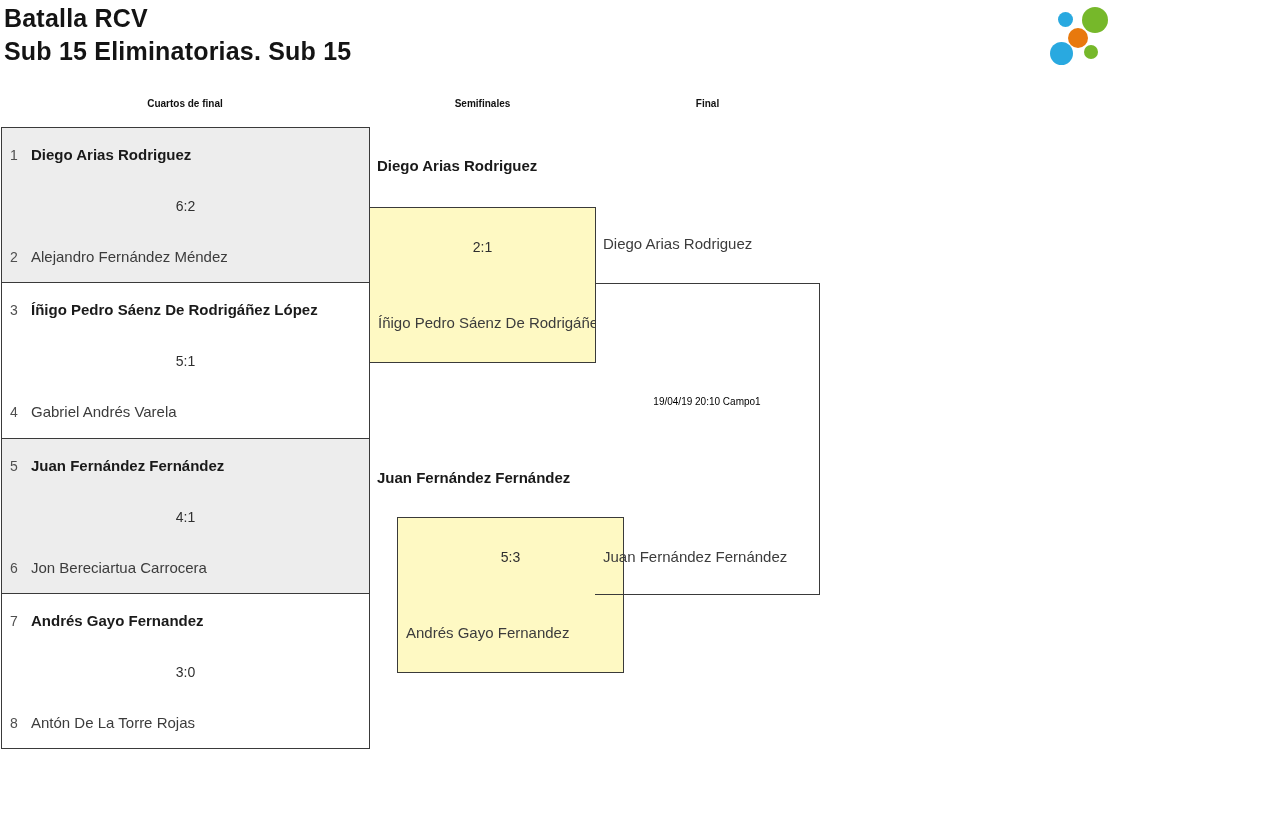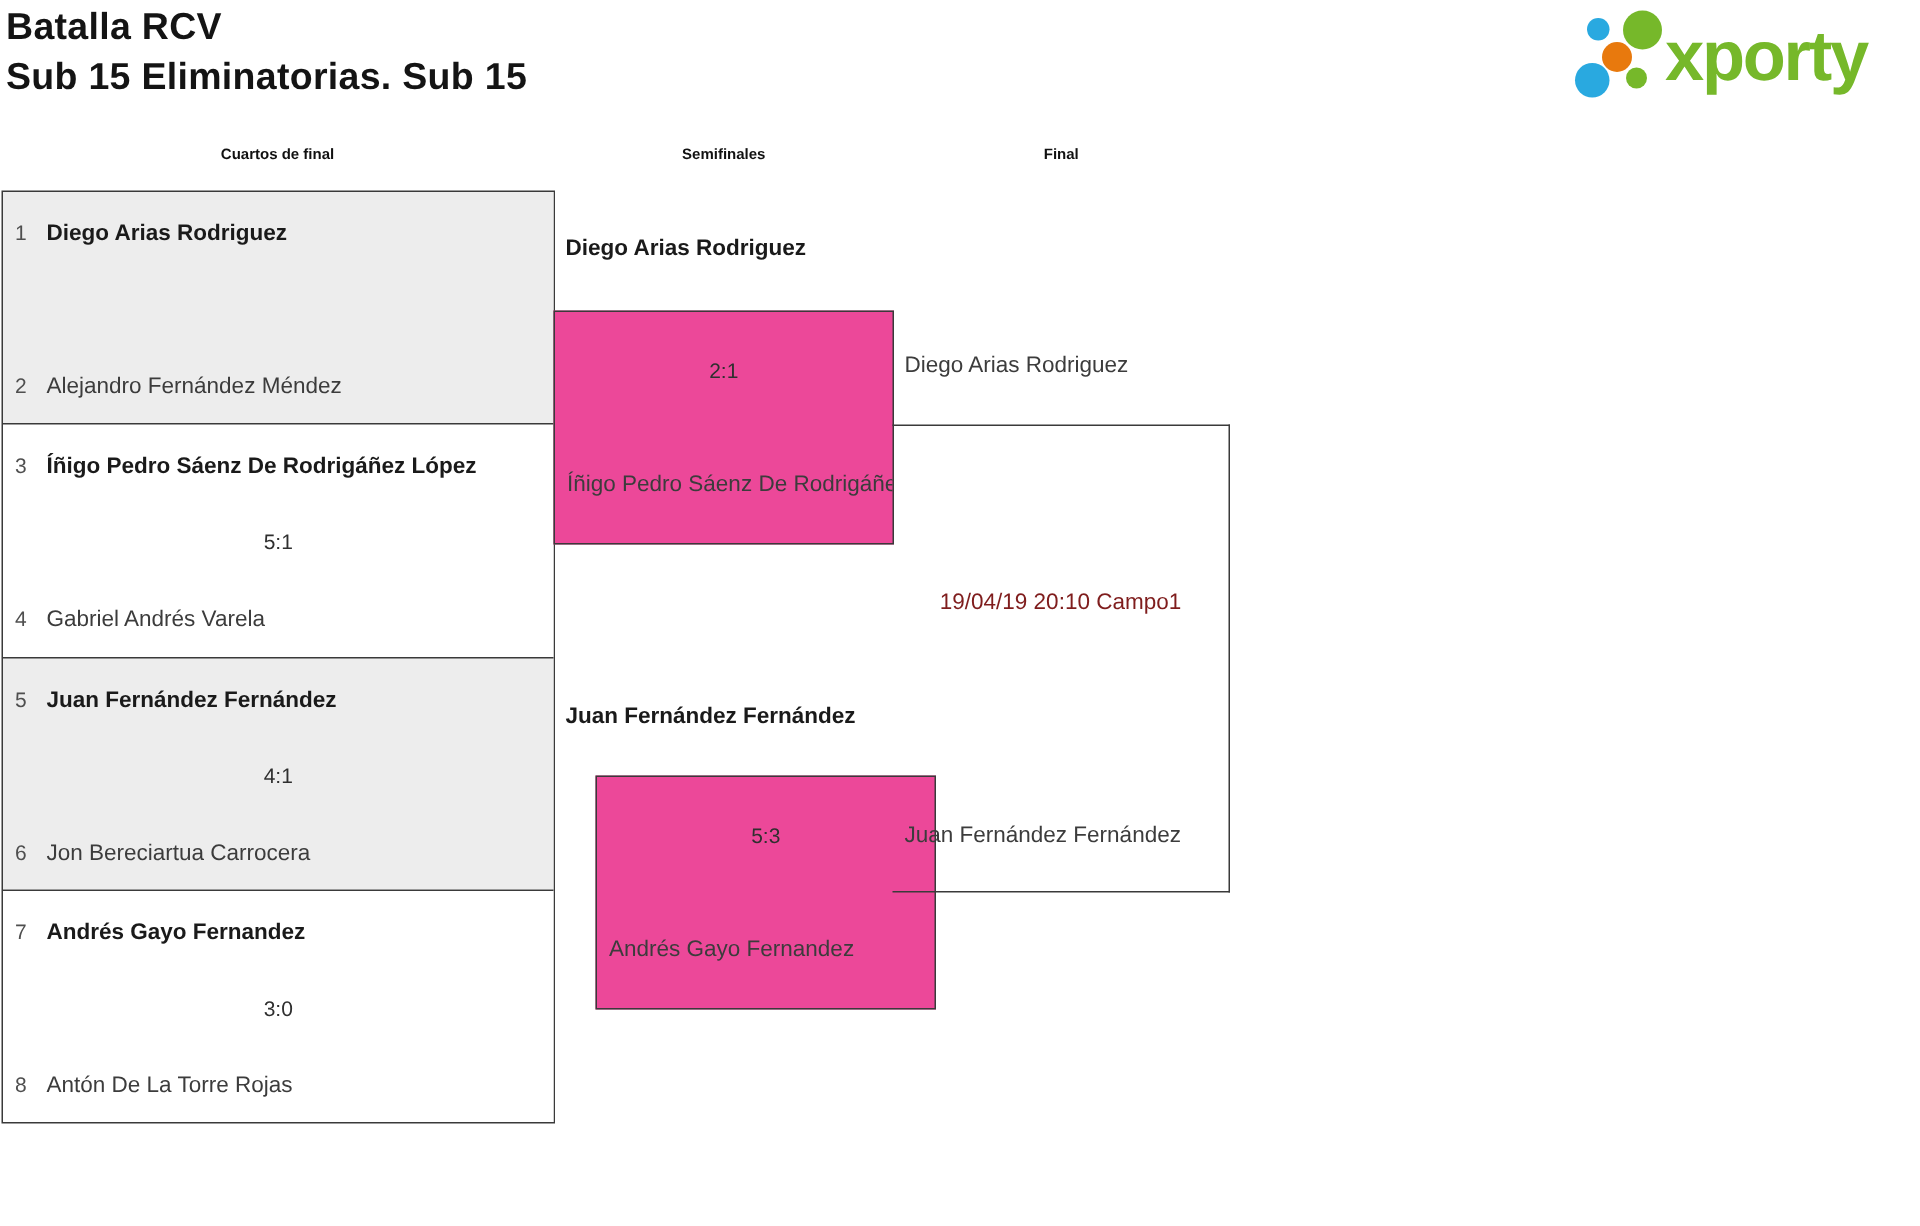--- a/index.html
+++ b/index.html
@@ -45,65 +45,65 @@
              font-size:14px; line-height:16px; color:#2f2f2f; }
   .qf-row .m-score { top:70px; }
 
   
   .sf-label { position:absolute; left:377px; font-size:15px; line-height:16px;
               font-weight:700; color:#1a1a1a; white-space:nowrap; }
   .sf1-label { top:158px; }
   .sf2-label { top:470px; }
 
   .sf-box { position:absolute; left:369px; width:227px; height:156px;
-            border:1px solid #3a3a3a; background:#ec4899; overflow:hidden; }
+            border:1px solid #3a3a3a; background:#fef9c3; overflow:hidden; }
   .sf1-box { top:207px; }
   .sf2-box { top:517px;margin-left:28px; }
   .sf-box .m-score { top:31px; }
   .sf-loser { position:absolute; left:8px; top:107px; font-size:15px; line-height:16px;
               color:#3c3c3c; white-space:nowrap; }
 
   
   .final-label-top { position:absolute; left:603px; top:236px; font-size:15px;
                      line-height:16px; color:#3c3c3c; white-space:nowrap; }
   .final-box { position:absolute; left:595px; top:283px; width:225px; height:312px;
                border:1px solid #3a3a3a; border-left:none; }
   .final-schedule { position:absolute; left:0; width:100%; top:110px; text-align:center;
-                    font-size:15px; line-height:16px; color:#7f1d1d; white-space:nowrap; }
+                    font-size:10px; line-height:16px; color:#000000; white-space:nowrap; }
   .final-p2 { position:absolute; left:8px; top:265px; font-size:15px; line-height:16px;
               color:#3c3c3c; white-space:nowrap; }
 </style>
 </head>
 <body>
 
 <div class="title-block">
   <div class="title-line">Batalla RCV</div>
   <div class="title-line">Sub 15 Eliminatorias. Sub 15</div>
 </div>
 
 <div class="logo">
   <span class="dot dot-blue-small"></span>
   <span class="dot dot-green-large"></span>
   <span class="dot dot-orange"></span>
   <span class="dot dot-blue-large"></span>
   <span class="dot dot-green-small"></span>
-  <span class="logo-wordmark">xporty</span>
 </div>
 
 <div class="round-header hdr-qf">Cuartos de final</div>
 <div class="round-header hdr-sf">Semifinales</div>
 <div class="round-header hdr-f">Final</div>
 
 <div class="qf-wrap">
 
   <div class="qf-row shaded">
     <div class="p-line p-top">
       <span class="seed">1</span>
       <span class="pname winner">Diego Arias Rodriguez</span>
     </div>
+    <div class="m-score">6:2</div>
     <div class="p-line p-bottom">
       <span class="seed">2</span>
       <span class="pname">Alejandro Fernández Méndez</span>
     </div>
   </div>
 
   <div class="qf-row">
     <div class="p-line p-top">
       <span class="seed">3</span>
       <span class="pname winner">Íñigo Pedro Sáenz De Rodrigáñez López</span>

